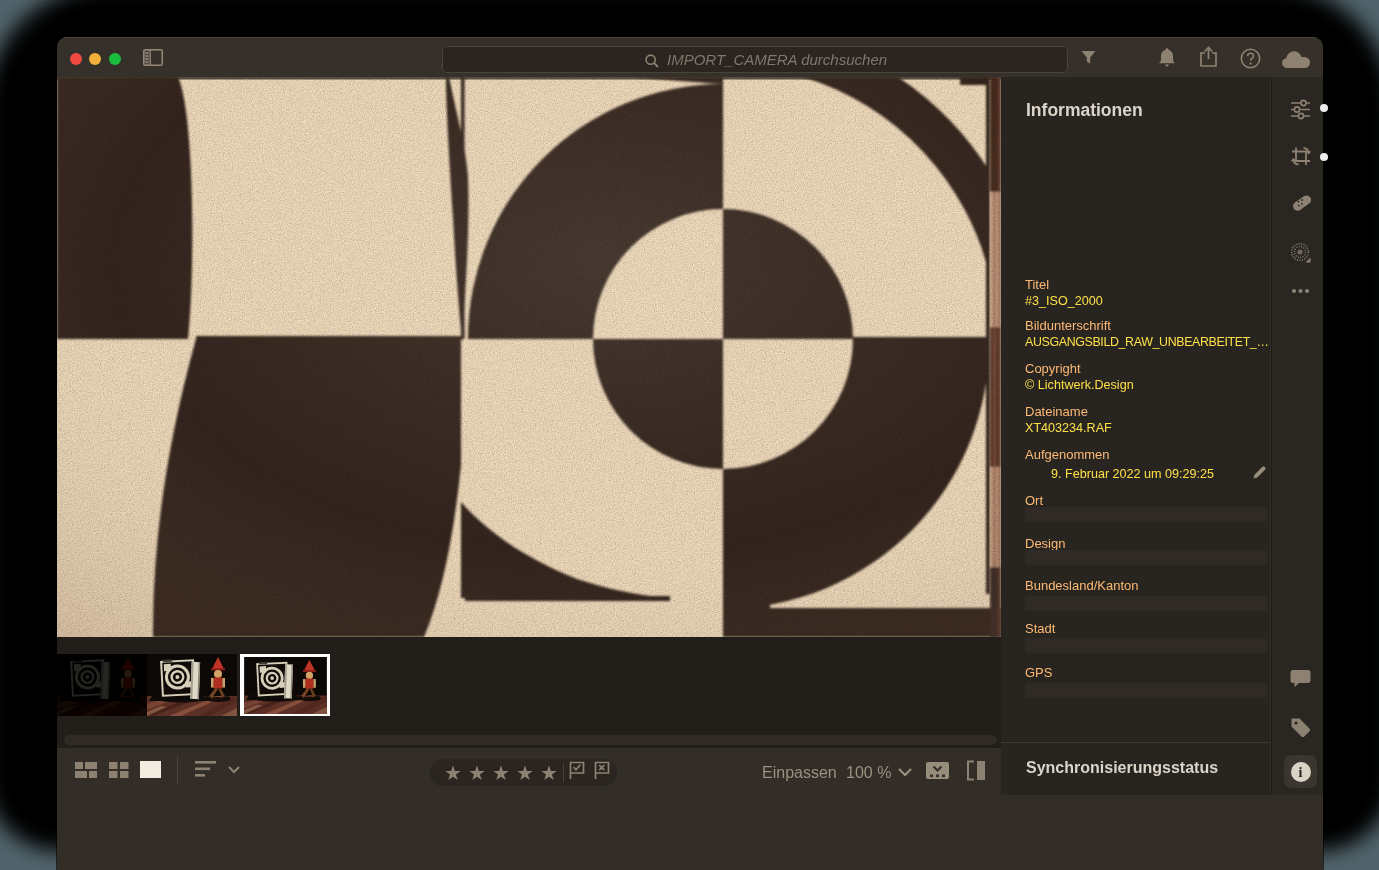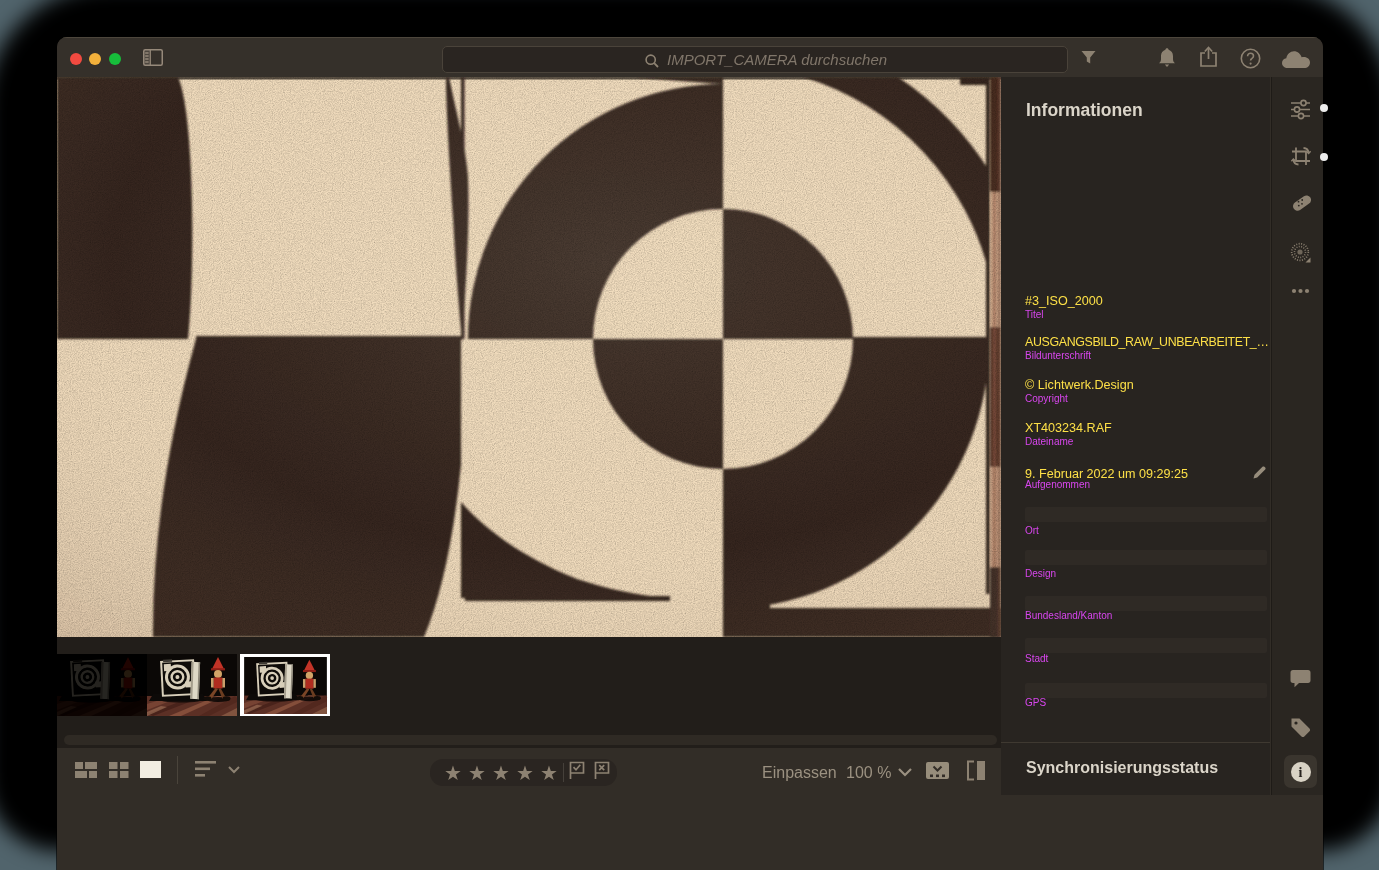--- a/index.html
+++ b/index.html
@@ -6,21 +6,21 @@
   body{background:#51646c;font-family:"Liberation Sans",sans-serif;position:relative;}
   #shadow{position:absolute;left:-15px;top:-15px;width:1409px;height:866px;background:#000;border-radius:125px 125px 75px 75px;filter:blur(10px);}
   #win{position:absolute;left:57px;top:37px;width:1266px;height:864px;background:#322d27;border-radius:10px;overflow:hidden;box-shadow:0 0 0 1px rgba(0,0,0,0.6);}
   #titlebar{position:absolute;left:0;top:0;width:1266px;height:40px;background:#35302a;border-top:1px solid #4d463c;box-sizing:border-box;}
   .tl{position:absolute;top:51.5px;width:12px;height:12px;border-radius:50%;}
   #photo{position:absolute;left:0;top:40px;width:944px;height:560px;background:#e8d7ba;}
   #strip{position:absolute;left:0;top:600px;width:944px;height:111px;background:#221e1a;}
   #toolbar{position:absolute;left:0;top:711px;width:944px;height:47px;background:#322d27;}
   #panel{position:absolute;left:944px;top:40px;width:269px;height:718px;background:#282420;overflow:hidden;}
   #rail{position:absolute;left:1214px;top:40px;width:52px;height:718px;background:#2a2621;border-left:1px solid #1e1b17;}
-  .lbl{position:absolute;left:24px;font-size:10px;color:#d946ef;margin-top:32px;}
+  .lbl{position:absolute;left:24px;font-size:13px;color:#fdba74;}
   .val{position:absolute;left:24px;font-size:12.6px;color:#fde047;}
   .field{position:absolute;left:24px;width:242px;height:15px;background:#2f2a25;border-radius:2px;}
   .icon{position:absolute;}
   svg{display:block;}
 </style>
 </head>
 <body>
 <div id="shadow"></div>
 <div id="win">
   <div id="titlebar">
@@ -252,21 +252,21 @@
     <div style="position:absolute;left:25px;top:23px;font-size:17.5px;font-weight:bold;color:#dbd5c9;">Informationen</div>
     <div class="lbl" style="top:200px;">Titel</div>
     <div class="val" style="top:217px;">#3_ISO_2000</div>
     <div class="lbl" style="top:241px;">Bildunterschrift</div>
     <div class="val" style="top:258px;font-size:12.4px;letter-spacing:-0.35px;white-space:nowrap;">AUSGANGSBILD_RAW_UNBEARBEITET_…</div>
     <div class="lbl" style="top:284px;">Copyright</div>
     <div class="val" style="top:301px;">© Lichtwerk.Design</div>
     <div class="lbl" style="top:327px;">Dateiname</div>
     <div class="val" style="top:344px;">XT403234.RAF</div>
     <div class="lbl" style="top:370px;">Aufgenommen</div>
-    <div class="val" style="top:390px;">9. Februar 2022 um 09:29:25</div>
+    <div class="val" style="top:390px;margin-left:26px;">9. Februar 2022 um 09:29:25</div>
     <svg style="position:absolute;left:251px;top:388px;" width="15" height="15" viewBox="0 0 15 15">
       <path d="M1.5 13.5 L2.5 9.8 L10.5 1.8 C11 1.3 11.9 1.3 12.4 1.8 L13.2 2.6 C13.7 3.1 13.7 4 13.2 4.5 L5.2 12.5 Z" fill="#978d7c"></path>
     </svg>
     <div class="lbl" style="top:416px;text-align:center;">Ort</div>
     <div class="field" style="top:430px;"></div>
     <div class="lbl" style="top:459px;">Design</div>
     <div class="field" style="top:473px;"></div>
     <div class="lbl" style="top:501px;">Bundesland/Kanton</div>
     <div class="field" style="top:519px;"></div>
     <div class="lbl" style="top:544px;">Stadt</div>

